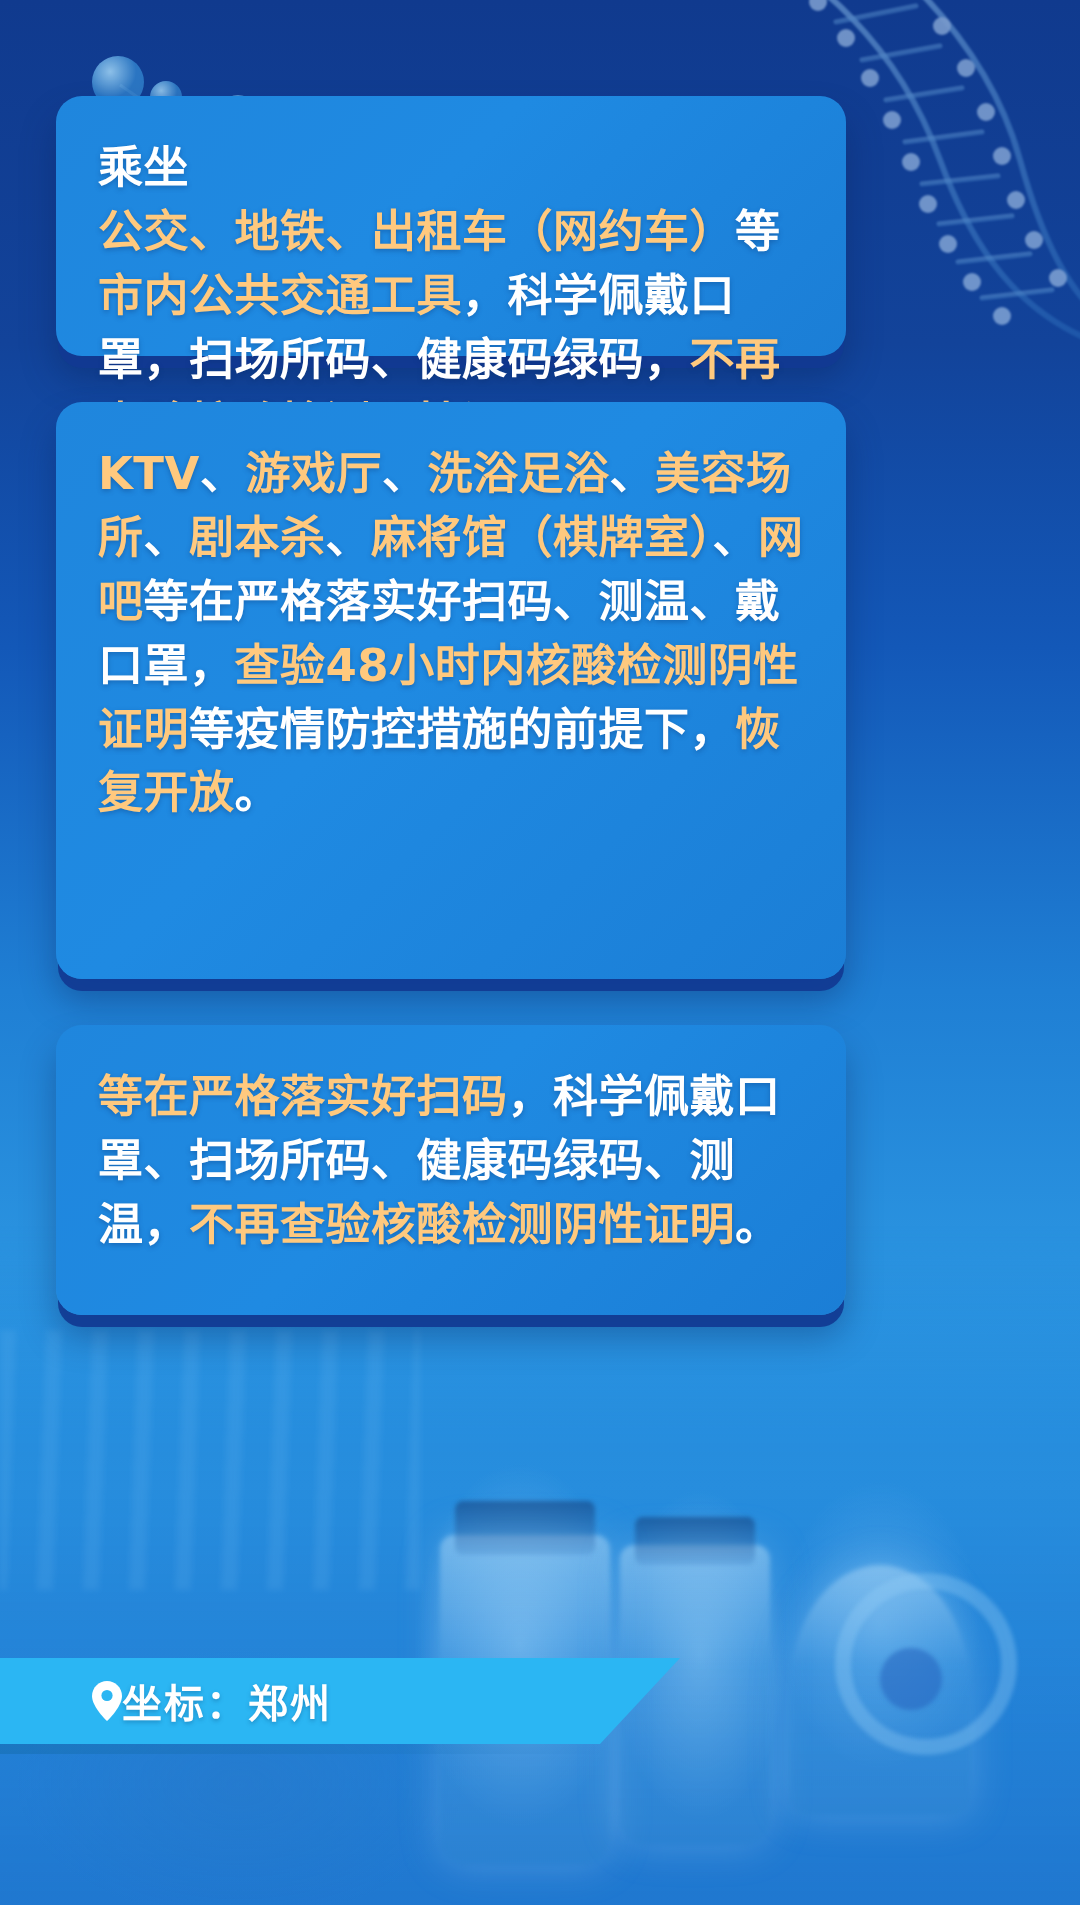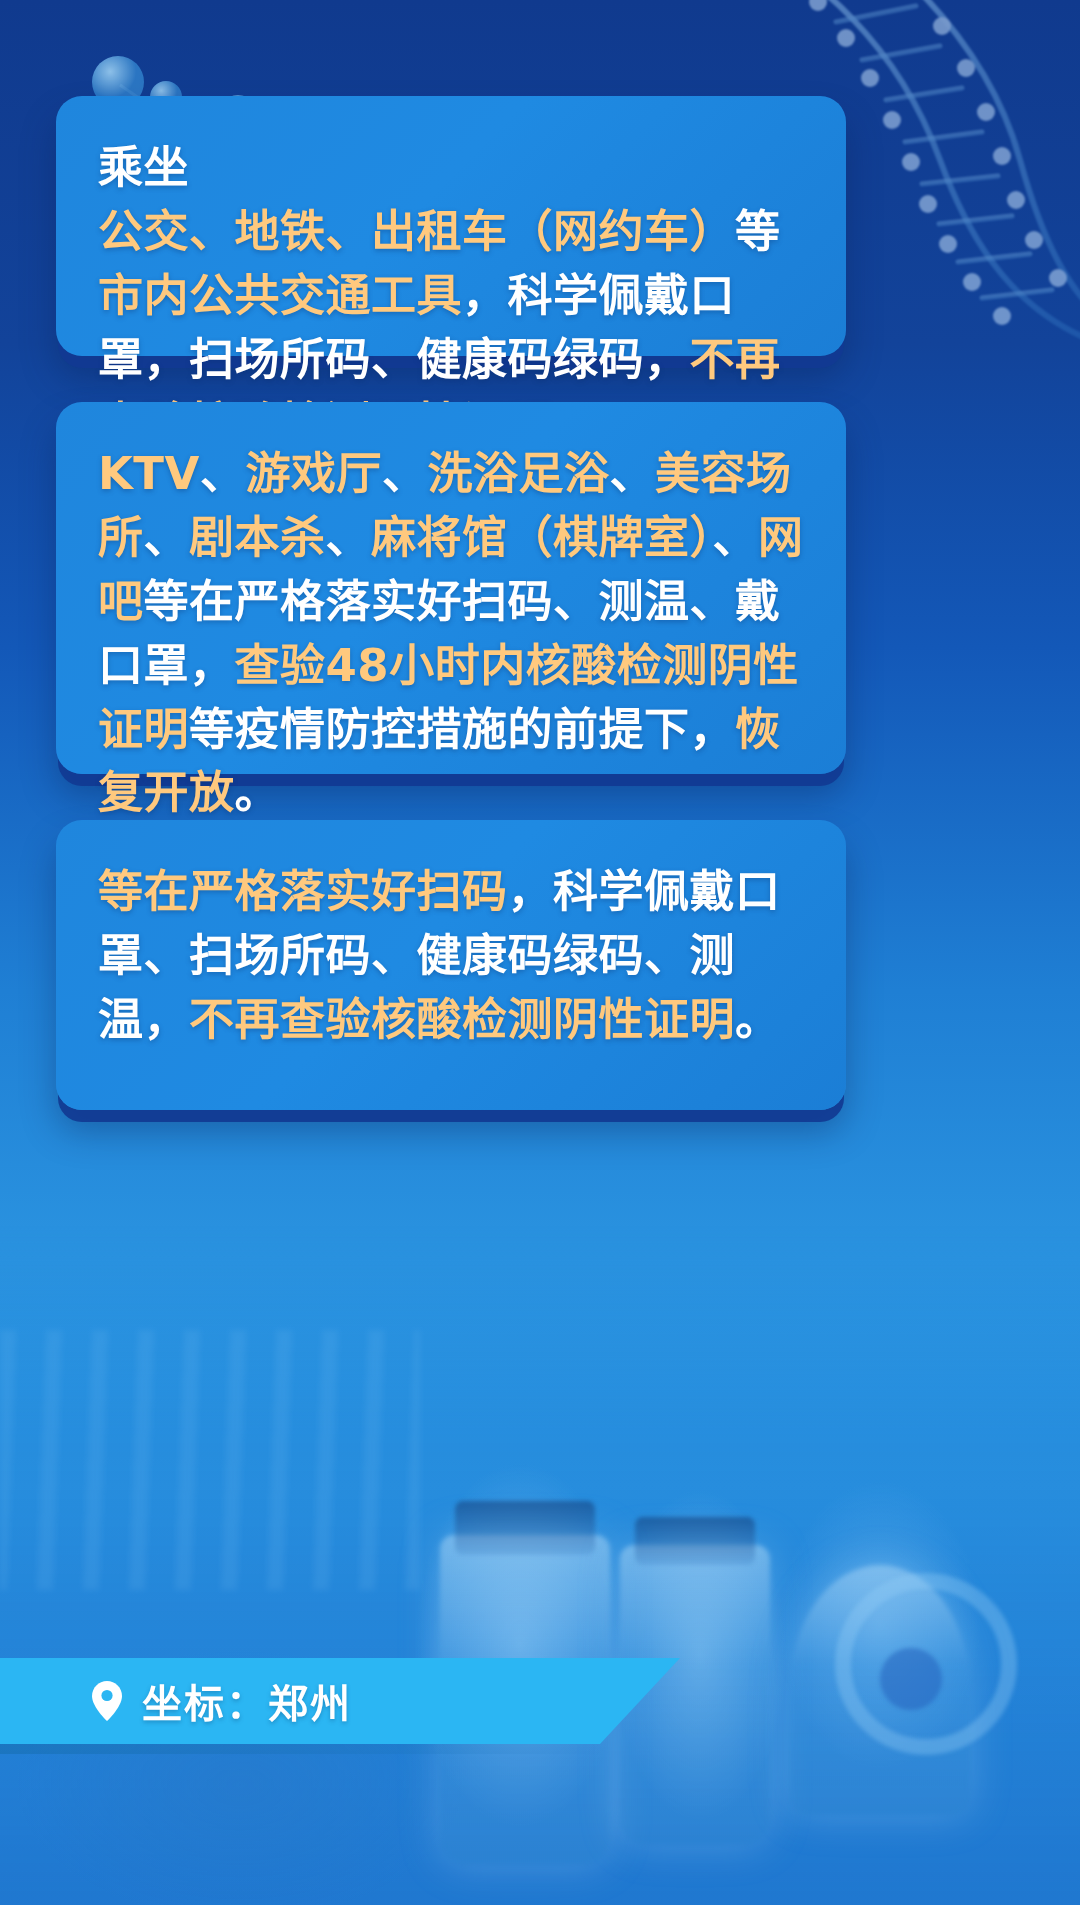--- a/index.html
+++ b/index.html
@@ -81,21 +81,21 @@
   .wt{color:#ffffff;}
 
   
   .locbar{
     position:absolute;left:0;top:1658px;width:680px;height:86px;
     background:#2bb6f3;
     -webkit-clip-path:polygon(0 0, 680px 0, 600px 86px, 0 86px);
     clip-path:polygon(0 0, 680px 0, 600px 86px, 0 86px);
     display:flex;align-items:center;
   }
-  .locbar-inner{display:flex;align-items:center;gap:20px;padding-left:92px;}
+  .locbar-inner{display:flex;align-items:center;padding-left:92px;}
   .pin{width:30px;height:40px;flex:0 0 auto;}
   .loctext{
     font-family:"DejaVu Sans","Liberation Sans",sans-serif;
     font-weight:700;font-size:40px;color:#fff;letter-spacing:2px;
     text-shadow:0 2px 4px rgba(12,70,120,.35);
     white-space:nowrap;
   }
   .locbar-shadow{
     position:absolute;left:0;top:1744px;width:610px;height:10px;
     background:linear-gradient(90deg,rgba(22,110,175,.55),rgba(22,110,175,0));
@@ -194,21 +194,21 @@
   </svg>
 
   <div class="cards">
 
     <div class="card" style="height:260px;">
       <p class="card-text">
         <span class="wt">乘坐</span><span class="hl">公交、地铁、出租车（网约车）</span><span class="wt">等</span><span class="hl">市内公共交通工具</span><span class="wt">，科学佩戴口罩，扫场所码、健康码绿码，</span><span class="hl">不再查验核酸检测阴性证明</span><span class="wt">。</span>
       </p>
     </div>
 
-    <div class="card" style="height:372px;">
+    <div class="card" style="height:577px;">
       <p class="card-text">
         <span class="hl">KTV</span><span class="wt">、</span><span class="hl">游戏厅</span><span class="wt">、</span><span class="hl">洗浴足浴</span><span class="wt">、</span><span class="hl">美容场所</span><span class="wt">、</span><span class="hl">剧本杀</span><span class="wt">、</span><span class="hl">麻将馆（棋牌室）</span><span class="wt">、</span><span class="hl">网吧</span><span class="wt">等在严格落实好扫码、测温、戴口罩，</span><span class="hl">查验48小时内核酸检测阴性证明</span><span class="wt">等疫情防控措施的前提下，</span><span class="hl">恢复开放</span><span class="wt">。</span>
       </p>
     </div>
 
     <div class="card" style="height:290px;">
       <p class="card-text">
         <span class="hl">等在严格落实好扫码</span><span class="wt">，科学佩戴口罩、扫场所码、健康码绿码、测温，</span><span class="hl">不再查验核酸检测阴性证明</span><span class="wt">。</span>
       </p>
     </div>

